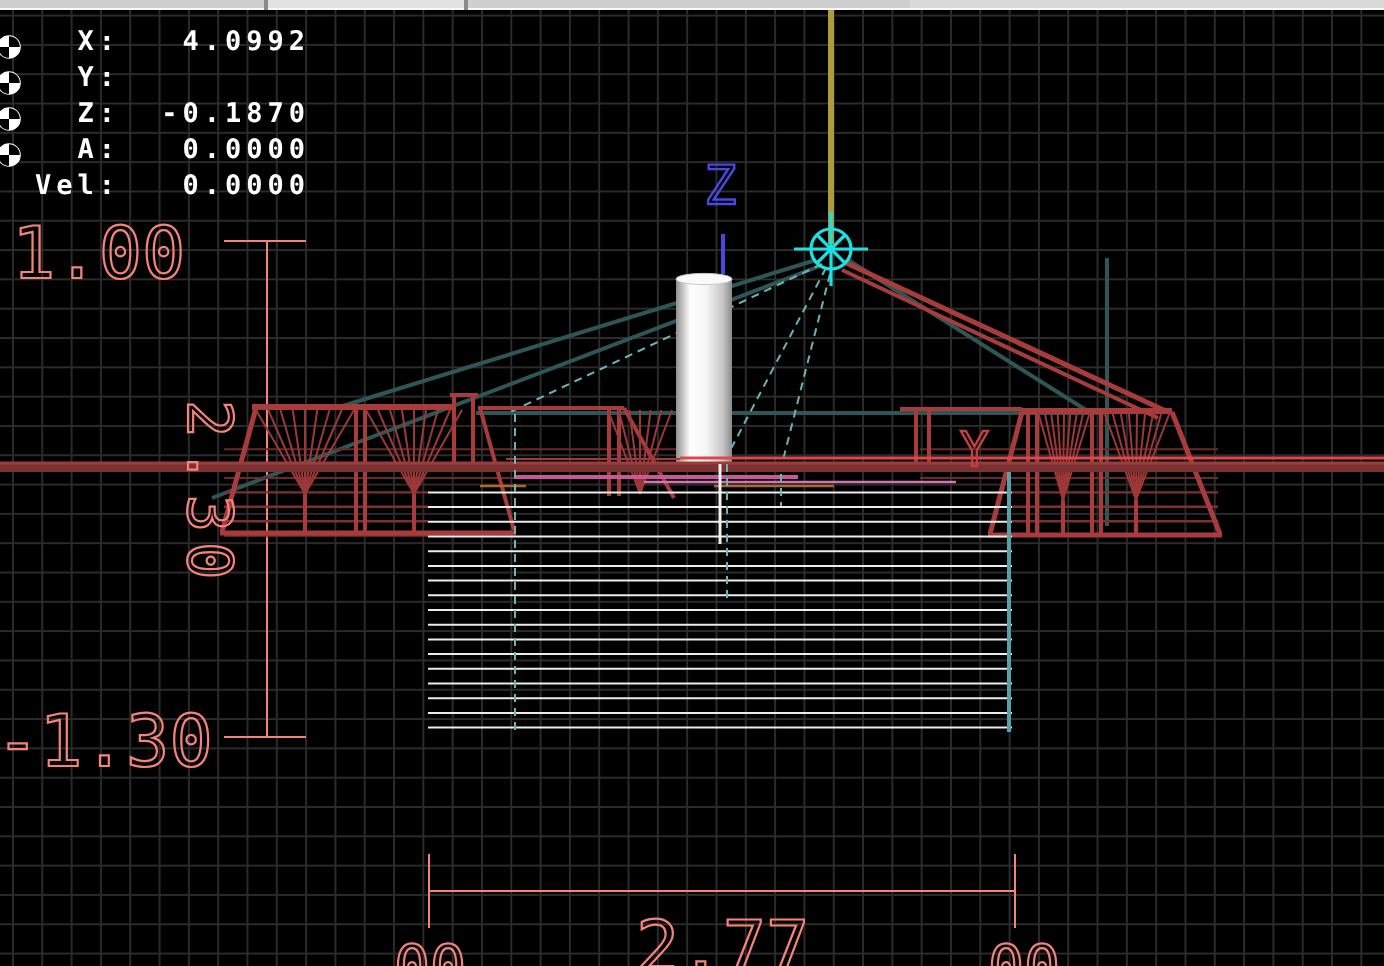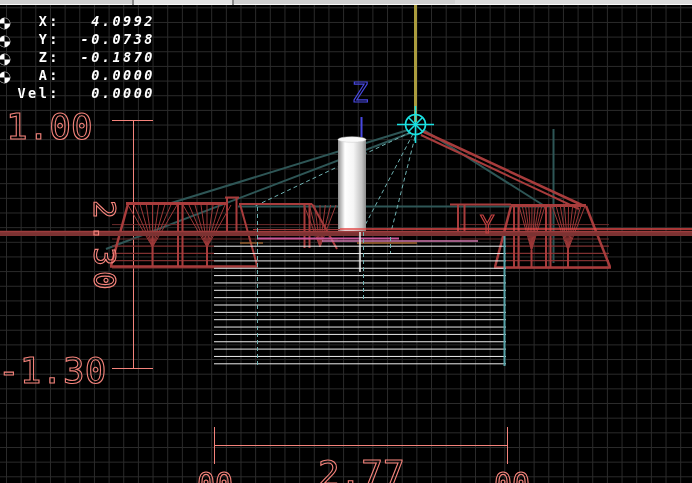--- a/index.html
+++ b/index.html
@@ -14,21 +14,21 @@
   
   #topbar{position:absolute;left:0;top:0;width:692px;height:5px;background:#cfcfcf;}
   #topbar .seg2{position:absolute;left:133px;top:0;width:100px;height:5px;background:#e2e2e2;}
   #topbar .seg3{position:absolute;left:455px;top:0;width:237px;height:5px;background:#dadada;}
   #topbar .hl{position:absolute;left:0;top:4px;width:692px;height:1px;background:#f8f8f8;}
   #topbar .sep{position:absolute;top:0;width:2px;height:5px;background:#8a8a8a;}
   
   #dro{position:absolute;left:0;top:12px;color:#fff;font-weight:bold;font-size:13.5px;letter-spacing:2.5px;}
   .dro-row{display:flex;height:18px;line-height:18px;}
   .dro-label{display:inline-block;width:60px;text-align:right;}
-  .dro-value{display:inline-block;width:95px;text-align:right;font-style:italic;}
+  .dro-value{display:inline-block;width:95px;text-align:right;}
   #dro-icons{position:absolute;left:-2px;top:17px;}
   .datum{display:block;margin-bottom:5px;}
   
   #art{position:absolute;left:0;top:0;}
   .dim{stroke:#f4837b;stroke-width:1;fill:none;}
   .dimtxt{font-family:"DejaVu Sans Mono","Liberation Mono",monospace;font-size:36px;
           fill:none;stroke:#f4837b;stroke-width:1.1;}
   .dimtxt-v{font-size:31px;letter-spacing:5px;}
   .dimtxt-sm{font-size:30px;}
   .red2{stroke:#a83c3c;stroke-width:2;fill:none;}
@@ -83,21 +83,20 @@
     </svg>
   </div>
 
   <div id="dro">
     <div class="dro-row">
       <span class="dro-label">X:</span>
       <span class="dro-value">4.0992</span>
     </div>
     <div class="dro-row">
       <span class="dro-label">Y:</span>
-      <span class="dro-value">-0.0738</span>
     </div>
     <div class="dro-row">
       <span class="dro-label">Z:</span>
       <span class="dro-value">-0.1870</span>
     </div>
     <div class="dro-row">
       <span class="dro-label">A:</span>
       <span class="dro-value">0.0000</span>
     </div>
     <div class="dro-row">

